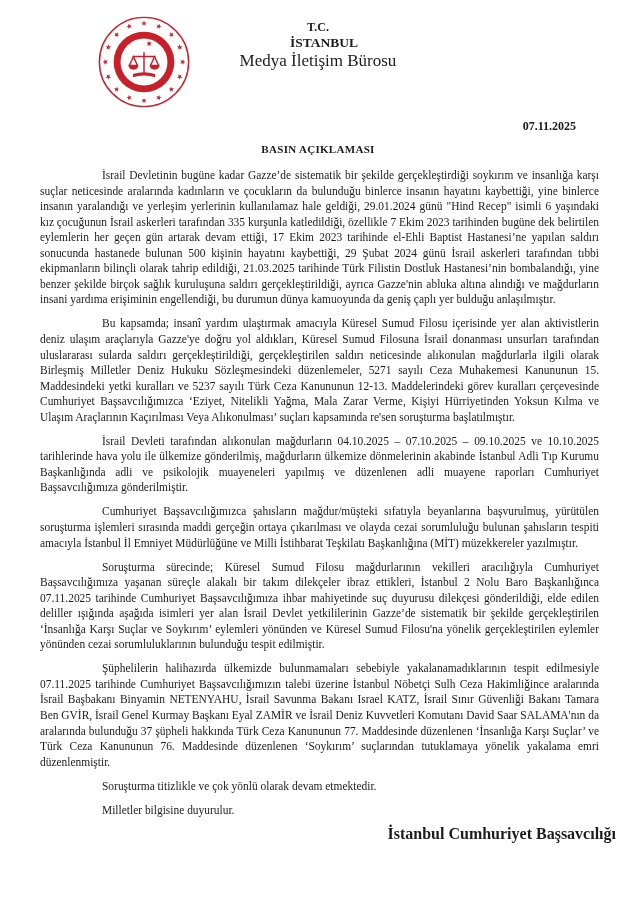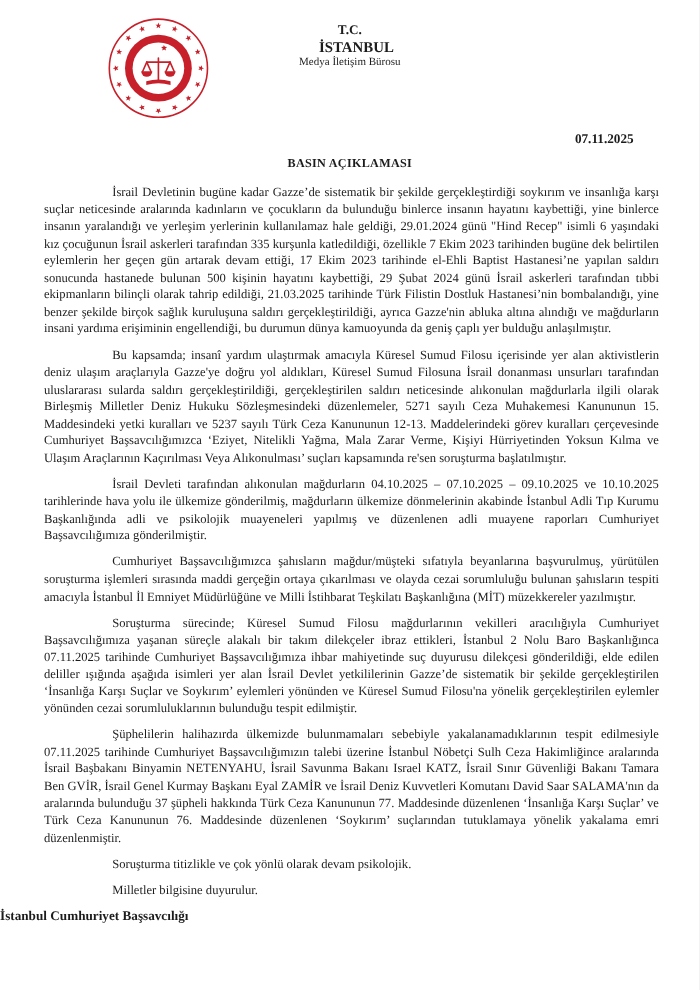--- a/index.html
+++ b/index.html
@@ -17,21 +17,21 @@
   
   .header { position: relative; padding-top: 20px; height: 115px; }
   .emblem {
     position: absolute; left: 98px; top: 16px;
     width: 92px; height: 92px;
   }
   .header-lines { text-align: center; line-height: 1.22; }
   .hl-tc   { font-weight: bold; font-size: 12px; }
   .hl-city { font-weight: bold; font-size: 13.5px; padding-left: 12px; }
   .hl-org  { font-weight: bold; font-size: 14.5px; }
-  .hl-unit { font-size: 10px; }
+  .hl-unit { font-size: 17px; }
   .date-row {
     text-align: right; padding-right: 60px;
     font-weight: bold; font-size: 12px;
     margin-top: 4px;
   }
   .doc-title {
     text-align: center; font-weight: bold; font-size: 11px;
     letter-spacing: 0.3px; margin-top: 9px;
   }
   
@@ -39,22 +39,22 @@
     margin: 13px 37px 0 40px;
     font-size: 11.45px;
     line-height: 15.55px;
     text-align: justify;
   }
   .body-text p { text-indent: 62px; margin-bottom: 8.5px; }
   .body-text p.no-justify { text-align: left; }
   .b { font-weight: normal; }
   .i { }
   .signature {
-    font-weight: bold; font-size: 12px;
-    padding-right: 8px; margin-top: -2px;
+    text-align: right; font-weight: bold; font-size: 16px;
+    padding-right: 20px; margin-top: -2px;
   }
 </style>
 </head>
 <body>
 
 <div class="page">
 
   <div class="header">
 
     <svg class="emblem" viewBox="0 0 100 100">
@@ -115,19 +115,19 @@
 
   <div class="doc-title">BASIN AÇIKLAMASI</div>
 
   <div class="body-text" id="paragraphs">
       <p><span>İsrail Devletinin bugüne kadar </span><span class="b">Gazze</span><span>’de sistematik bir şekilde gerçekleştirdiği soykırım ve insanlığa karşı suçlar neticesinde aralarında kadınların ve çocukların da bulunduğu binlerce insanın hayatını kaybettiği, yine binlerce insanın yaralandığı ve yerleşim yerlerinin kullanılamaz hale geldiği, 29.01.2024 günü "</span><span class="b">Hind Recep</span><span>" isimli </span><span class="b">6 yaşındaki kız çocuğunun</span><span> İsrail askerleri tarafından </span><span class="b">335 kurşunla katledildiği</span><span>, özellikle </span><span class="b">7 Ekim 2023</span><span> tarihinden bugüne dek belirtilen eylemlerin her geçen gün artarak devam ettiği, </span><span class="b">17 Ekim 2023</span><span> tarihinde </span><span class="b">el-Ehli Baptist Hastanesi</span><span>’ne yapılan saldırı sonucunda hastanede bulunan </span><span class="b">500 kişinin</span><span> hayatını kaybettiği, 29 Şubat 2024 günü İsrail askerleri tarafından tıbbi ekipmanların bilinçli olarak tahrip edildiği, </span><span class="b">21.03.2025</span><span> tarihinde </span><span class="b">Türk Filistin Dostluk Hastanesi</span><span>’nin bombalandığı, yine benzer şekilde birçok sağlık kuruluşuna saldırı gerçekleştirildiği, ayrıca Gazze'nin abluka altına alındığı ve mağdurların insani yardıma erişiminin engellendiği, bu durumun dünya kamuoyunda da geniş çaplı yer bulduğu anlaşılmıştır.</span></p>
       <p><span class="i">Bu kapsamda</span><span>; insanî yardım ulaştırmak amacıyla </span><span class="b">Küresel Sumud Filosu</span><span> içerisinde yer alan aktivistlerin deniz ulaşım araçlarıyla </span><span class="b">Gazze</span><span>'ye doğru yol aldıkları, Küresel Sumud Filosuna </span><span class="b">İsrail donanması</span><span> unsurları tarafından uluslararası sularda saldırı gerçekleştirildiği, gerçekleştirilen saldırı neticesinde alıkonulan mağdurlarla ilgili olarak </span><span class="b">Birleşmiş Milletler Deniz Hukuku Sözleşmesi</span><span>ndeki düzenlemeler, 5271 sayılı Ceza Muhakemesi Kanununun 15. Maddesindeki yetki kuralları ve 5237 sayılı Türk Ceza Kanununun 12-13. Maddelerindeki görev kuralları çerçevesinde Cumhuriyet Başsavcılığımızca ‘</span><span class="b">Eziyet, Nitelikli Yağma, Mala Zarar Verme, Kişiyi Hürriyetinden Yoksun Kılma</span><span> ve </span><span class="b">Ulaşım Araçlarının Kaçırılması Veya Alıkonulması’</span><span> suçları kapsamında re'sen soruşturma başlatılmıştır.</span></p>
       <p><span class="b">İsrail Devleti</span><span> tarafından alıkonulan mağdurların </span><span class="b">04.10.2025 – 07.10.2025 – 09.10.2025</span><span> ve </span><span class="b">10.10.2025</span><span> tarihlerinde hava yolu ile ülkemize gönderilmiş, mağdurların ülkemize dönmelerinin akabinde </span><span class="b">İstanbul Adli Tıp Kurumu Başkanlığı</span><span>nda adli ve psikolojik muayeneleri yapılmış ve düzenlenen adli muayene raporları Cumhuriyet Başsavcılığımıza gönderilmiştir.</span></p>
       <p><span>Cumhuriyet Başsavcılığımızca şahısların </span><span class="b">mağdur/müşteki sıfatıyla</span><span> beyanlarına başvurulmuş, yürütülen soruşturma işlemleri sırasında maddi gerçeğin ortaya çıkarılması ve olayda cezai sorumluluğu bulunan şahısların tespiti amacıyla İstanbul İl Emniyet Müdürlüğüne ve Milli İstihbarat Teşkilatı Başkanlığına (</span><span class="b">MİT</span><span>) müzekkereler yazılmıştır.</span></p>
       <p><span>Soruşturma sürecinde; </span><span class="b">Küresel Sumud Filosu</span><span> mağdurlarının vekilleri aracılığıyla Cumhuriyet Başsavcılığımıza yaşanan süreçle alakalı bir takım dilekçeler ibraz ettikleri, </span><span class="b">İstanbul 2 Nolu Baro Başkanlığı</span><span>nca </span><span class="b">07.11.2025</span><span> tarihinde Cumhuriyet Başsavcılığımıza ihbar mahiyetinde suç duyurusu dilekçesi gönderildiği, elde edilen deliller ışığında aşağıda isimleri yer alan İsrail Devlet yetkililerinin </span><span class="b">Gazze</span><span>’de sistematik bir şekilde gerçekleştirilen ‘</span><span class="b">İnsanlığa Karşı Suçlar</span><span> ve </span><span class="b">Soykırım</span><span>’ eylemleri yönünden ve Küresel Sumud Filosu'na yönelik gerçekleştirilen eylemler yönünden cezai sorumluluklarının bulunduğu tespit edilmiştir.</span></p>
       <p><span>Şüphelilerin halihazırda ülkemizde bulunmamaları sebebiyle yakalanamadıklarının tespit edilmesiyle 07.11.2025 tarihinde Cumhuriyet Başsavcılığımızın talebi üzerine İstanbul Nöbetçi Sulh Ceza Hakimliğince aralarında İsrail Başbakanı </span><span class="b">Binyamin NETENYAHU</span><span>, İsrail Savunma Bakanı </span><span class="b">Israel KATZ</span><span>, İsrail Sınır Güvenliği Bakanı </span><span class="b">Tamara Ben GVİR</span><span>, İsrail Genel Kurmay Başkanı </span><span class="b">Eyal ZAMİR</span><span> ve İsrail Deniz Kuvvetleri Komutanı </span><span class="b">David Saar SALAMA</span><span>'nın da aralarında bulunduğu </span><span class="b">37 şüpheli</span><span> hakkında Türk Ceza Kanununun 77. Maddesinde düzenlenen ‘</span><span class="b">İnsanlığa Karşı Suçlar</span><span>’ ve Türk Ceza Kanununun 76. Maddesinde düzenlenen ‘</span><span class="b">Soykırım</span><span>’ suçlarından </span><span class="b">tutuklamaya yönelik yakalama emri</span><span> düzenlenmiştir.</span></p>
-      <p class="no-justify"><span>Soruşturma titizlikle ve çok yönlü olarak devam psikolojik.</span></p>
+      <p class="no-justify"><span>Soruşturma titizlikle ve çok yönlü olarak devam etmektedir.</span></p>
       <p class="no-justify"><span>Milletler bilgisine duyurulur.</span></p>
     </div>
 
   <div class="signature">İstanbul Cumhuriyet Başsavcılığı</div>
 
 </div>
 
 </body></html>

